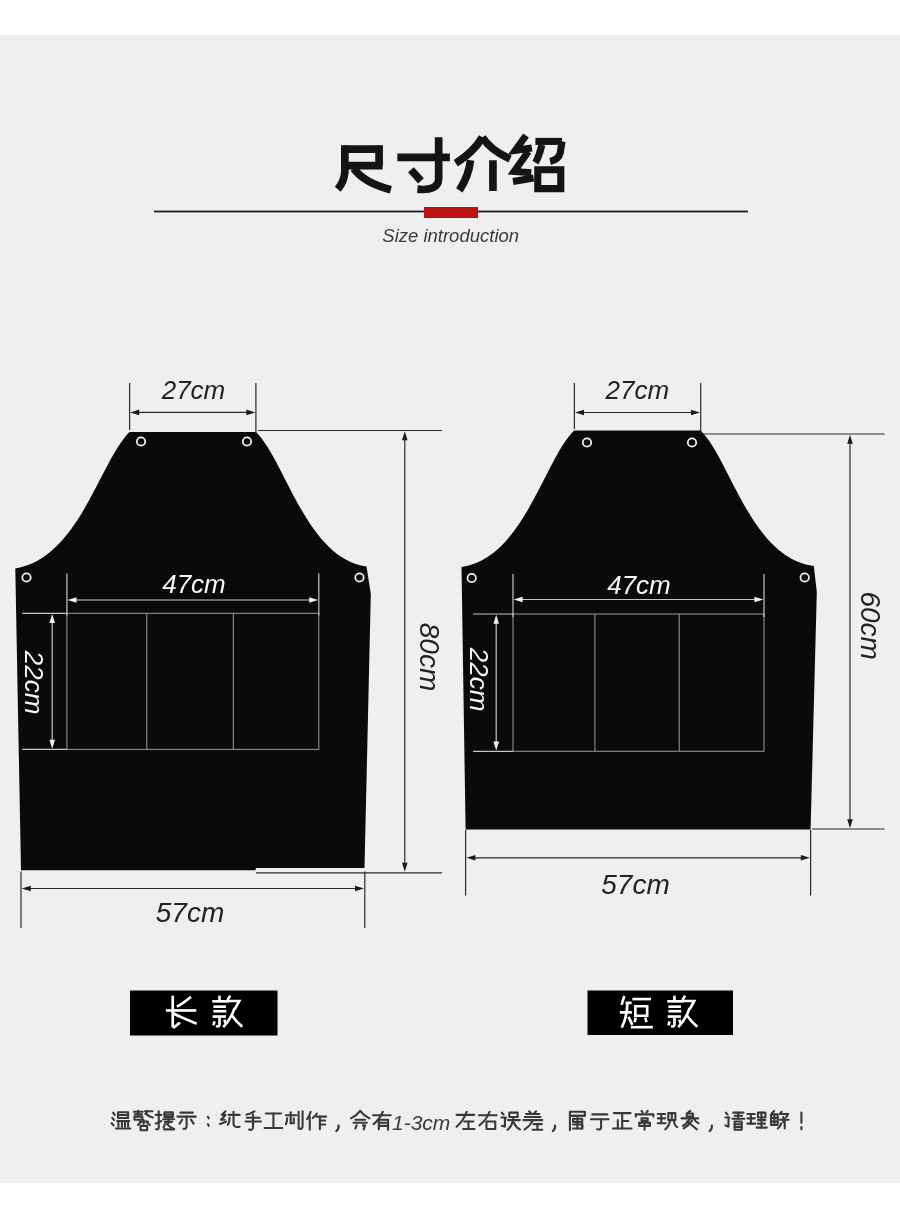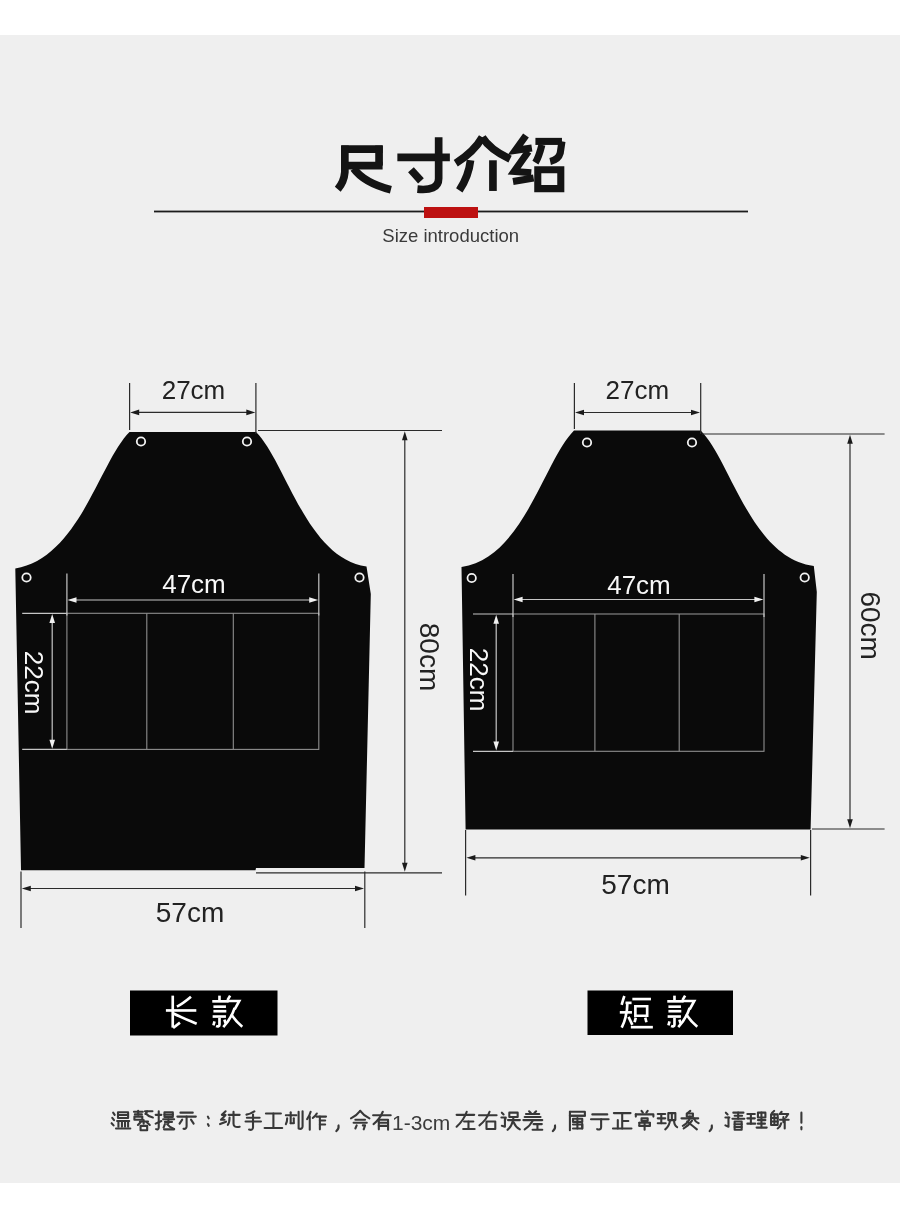--- a/index.html
+++ b/index.html
@@ -1,16 +1,16 @@
 <!DOCTYPE html>
 <html><head>
 <meta charset="utf-8">
 <style>
 html,body{margin:0;padding:0;background:#ffffff;}
-#page{position:relative;width:900px;height:1207px;background:#ffffff;overflow:hidden;}
+#page{position:relative;width:900px;height:1207px;background:#ffffff;overflow:hidden;font-style:italic;}
 text{font-family:"Liberation Sans",sans-serif;}
 </style>
 </head>
 <body>
 <div id="page">
 <svg width="900" height="1207" viewBox="0 0 900 1207">
 <defs>
 <g id="defs-glyphs">
 <g id="t-chi" fill="none" stroke-width="13" stroke-linecap="butt" stroke-linejoin="miter">
             <path d="M9 23 H79"></path>

